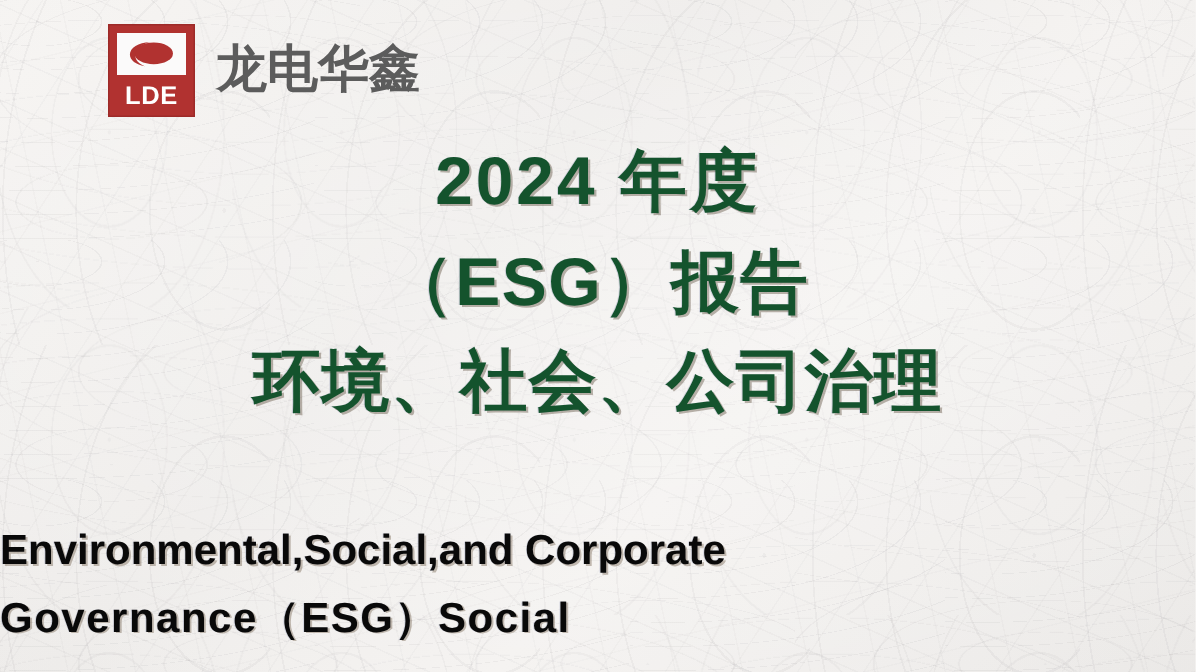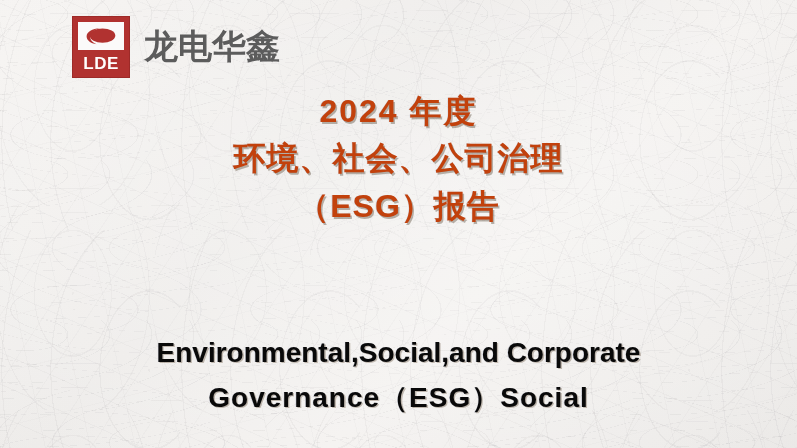--- a/index.html
+++ b/index.html
@@ -115,38 +115,38 @@
 
   
   .title-block {
     position: absolute;
     left: 0;
     right: 0;
     top: 88px;
     text-align: center;
   }
   .title-cn {
-    color: #c2410c;
+    color: #14532d;
     font-weight: bold;
-    font-size: 32px;
+    font-size: 45px;
     line-height: 1.48;
     letter-spacing: 1px;
     white-space: nowrap;
     text-shadow:
       1.5px 1.5px 0px rgba(60,40,20,0.34),
       -0.6px 0px 0px rgba(30,50,120,0.16);
   }
   .title-cn.line-1 { letter-spacing: 2px; }
 
   .subtitle-block {
     position: absolute;
     left: 0;
     right: 0;
-    top: 330px;
-    text-align: center;
+    top: 344px;
+    text-align: left;
   }
   .subtitle-en {
     color: #090909;
     font-weight: bold;
     font-size: 28px;
     line-height: 1.62;
     letter-spacing: 0px;
     white-space: nowrap;
     text-shadow:
       1.3px 1.3px 0px rgba(70,45,20,0.30),
@@ -176,22 +176,22 @@
         </svg>
       </div>
       <div class="logo-lde">LDE</div>
     </div>
 
     <div class="brand-name">龙电华鑫</div>
   </div>
 
   <div class="title-block">
     <div class="title-cn line-1">2024 年度</div>
+    <div class="title-cn line-3">（ESG）报告</div>
     <div class="title-cn line-2">环境、社会、公司治理</div>
-    <div class="title-cn line-3">（ESG）报告</div>
   </div>
 
   <div class="subtitle-block">
     <div class="subtitle-en line-1">Environmental,Social,and Corporate</div>
     <div class="subtitle-en line-2">Governance（ESG）Social</div>
   </div>
 
 </div>
 
 </body></html>

